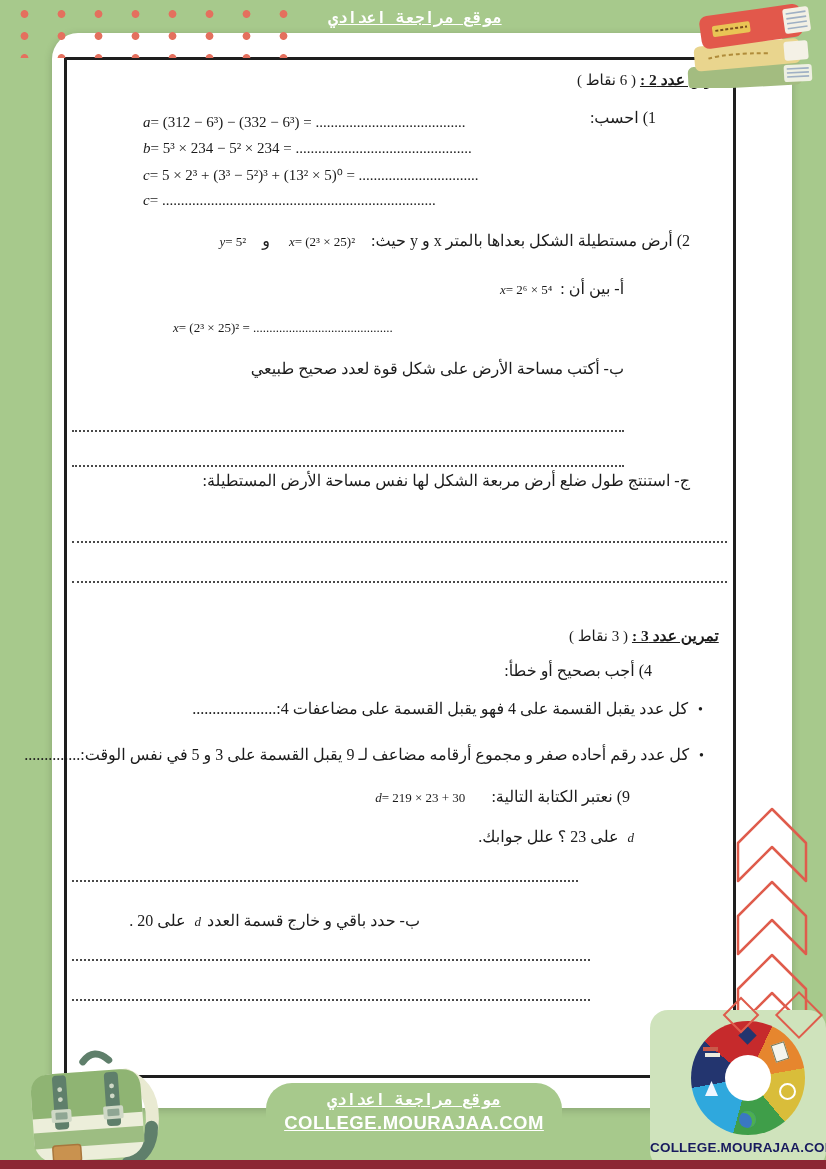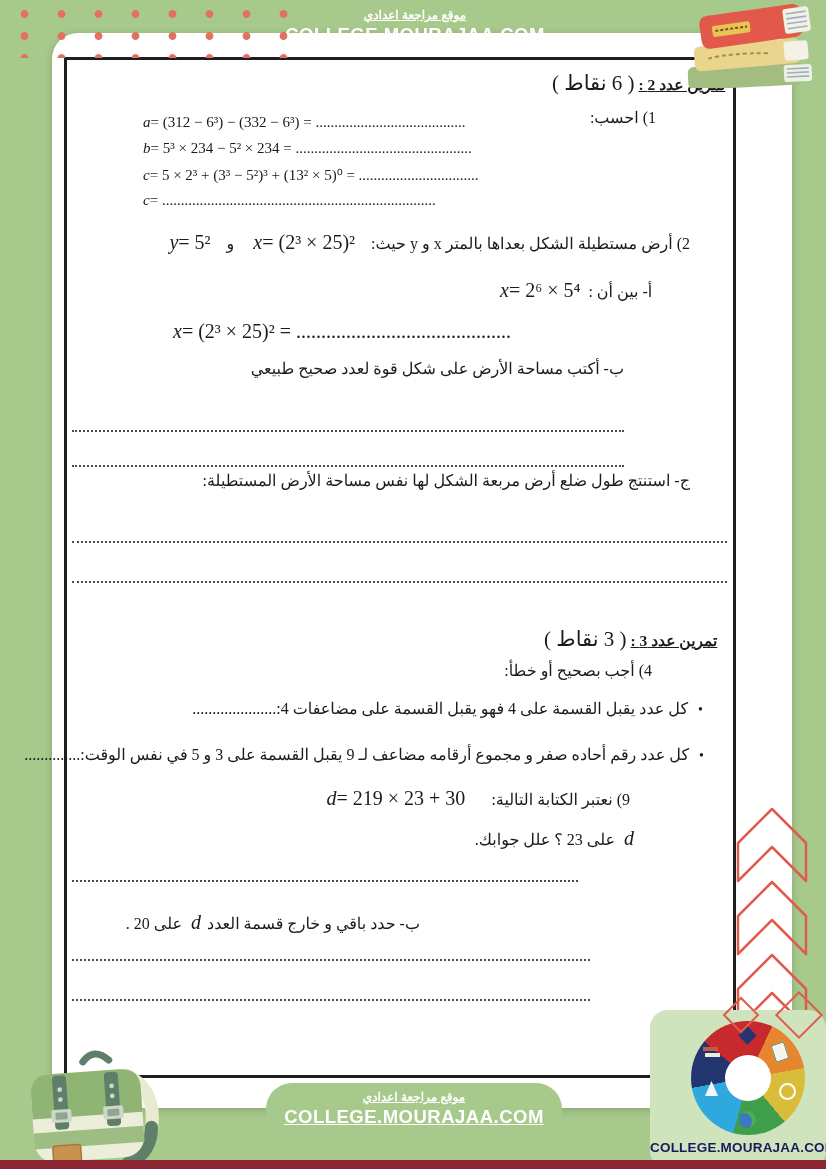--- a/index.html
+++ b/index.html
@@ -16,33 +16,33 @@
   
   .dots{left:0;top:0;width:292px;height:58px;z-index:6;
         background-image:radial-gradient(circle,#e4705e 3.5px,rgba(0,0,0,0) 4.3px);
         background-size:37px 22px;background-position:6px 3px;}
   .dots-right{left:814px;top:0;width:12px;height:58px;z-index:6;
         background-image:radial-gradient(circle,#e4705e 3.5px,rgba(0,0,0,0) 4.3px);
         background-size:37px 22px;background-position:4px 3px;}
   
   .sitehead{left:263px;top:8px;width:304px;text-align:center;color:#fff;z-index:5;
             font-family:"Liberation Sans", sans-serif;}
-  .site-ar{font-size:12px;font-weight:bold;text-decoration:underline;display:block;}
+  .site-ar{font-size:16px;font-weight:bold;text-decoration:underline;display:block;font-family:Liberation Mono, monospace;}
   .site-en{font-size:18.5px;font-weight:bold;text-decoration:underline;letter-spacing:.5px;display:block;margin-top:2px;}
   .footer-bump{left:266px;top:1083px;width:296px;height:86px;background:#a7c98c;
                border-radius:26px 26px 0 0;z-index:7;text-align:center;color:#fff;
                font-family:"Liberation Sans", sans-serif;padding-top:7px;box-sizing:border-box;}
   .maroon-strip{left:0;top:1160px;width:826px;height:9px;background:#8c2633;z-index:12;}
   
   .ar{direction:rtl;text-align:right;font-size:16px;white-space:nowrap;z-index:5;}
   .row{display:flex;direction:rtl;align-items:baseline;z-index:5;white-space:nowrap;}
-  .math{direction:ltr;unicode-bidi:isolate;font-size:20px;white-space:nowrap;z-index:5;}
+  .math{direction:ltr;unicode-bidi:isolate;font-size:13px;white-space:nowrap;z-index:5;}
   .var{font-style:italic;padding-left:3px;}
   .ex-title-u{font-weight:bold;font-size:15.5px;text-decoration:underline;}
-  .ex-points{font-size:21px;}
+  .ex-points{font-size:15px;margin-left:25px;}
   .calc-line{height:26px;font-size:15px;white-space:nowrap;}
   .dotline{border-top:2px dotted #4a4a4a;height:0;z-index:5;}
   .bullet-glyph{font-size:14px;line-height:1;}
   
   .mint-panel{left:650px;top:1010px;width:176px;height:159px;background:#cfe3bc;
               border-radius:18px;z-index:8;}
   .diamond{border:2px solid #df5c4c;transform:rotate(45deg);z-index:9;background:transparent;}
   .donut{left:41px;top:11px;width:114px;height:114px;border-radius:50%;position:absolute;
          background:conic-gradient(from -50deg,
             #c62a2c 0 75deg, #e6862e 75deg 130deg, #d9bd3a 130deg 190deg,

